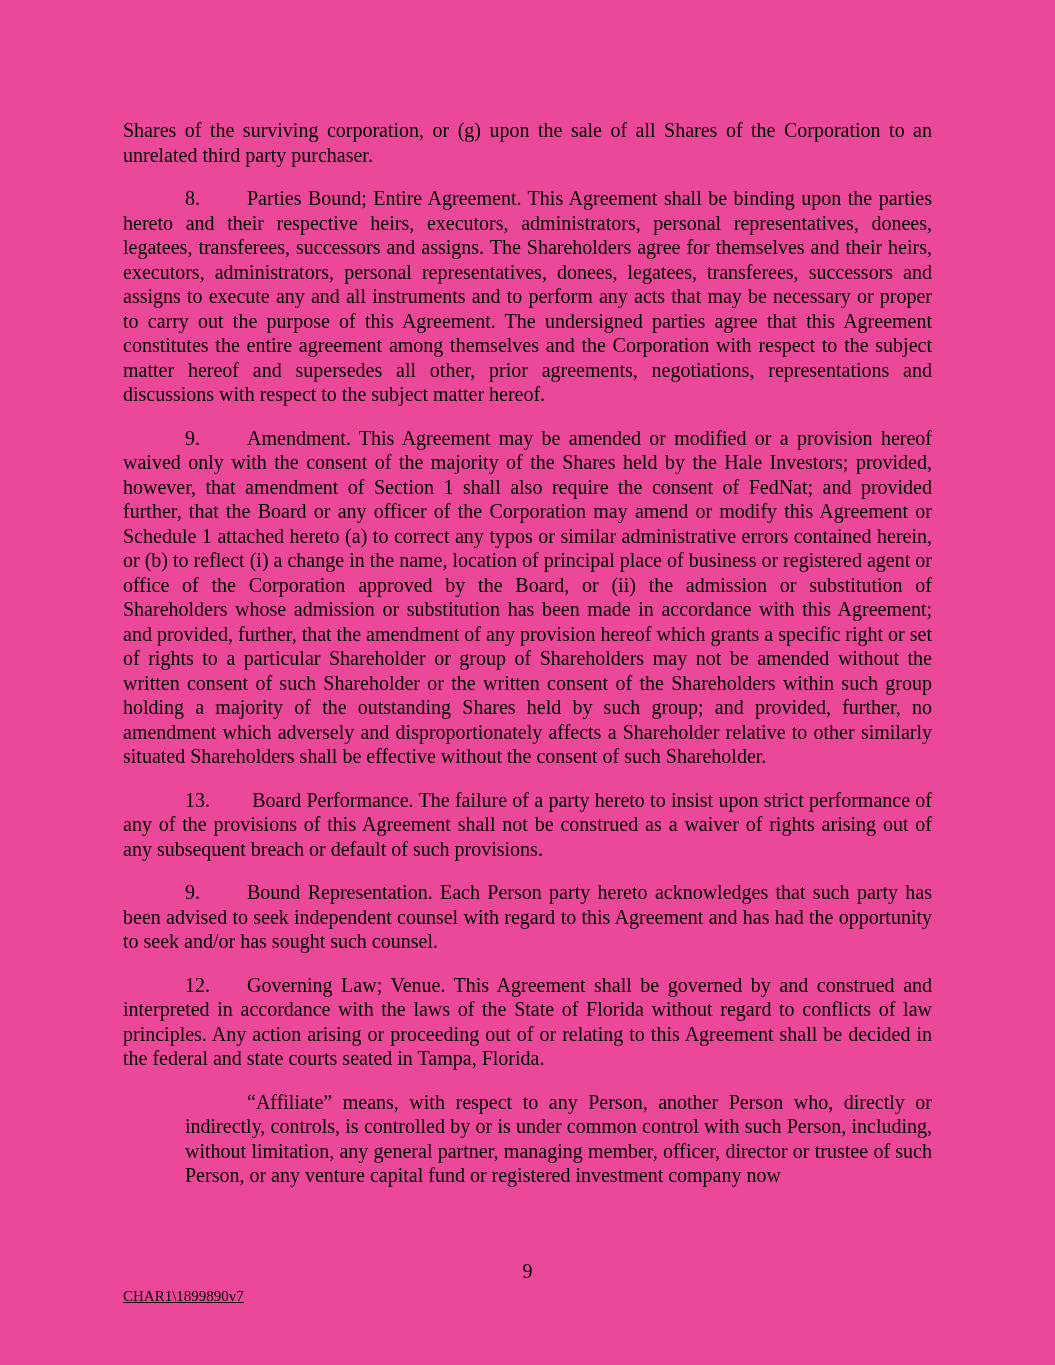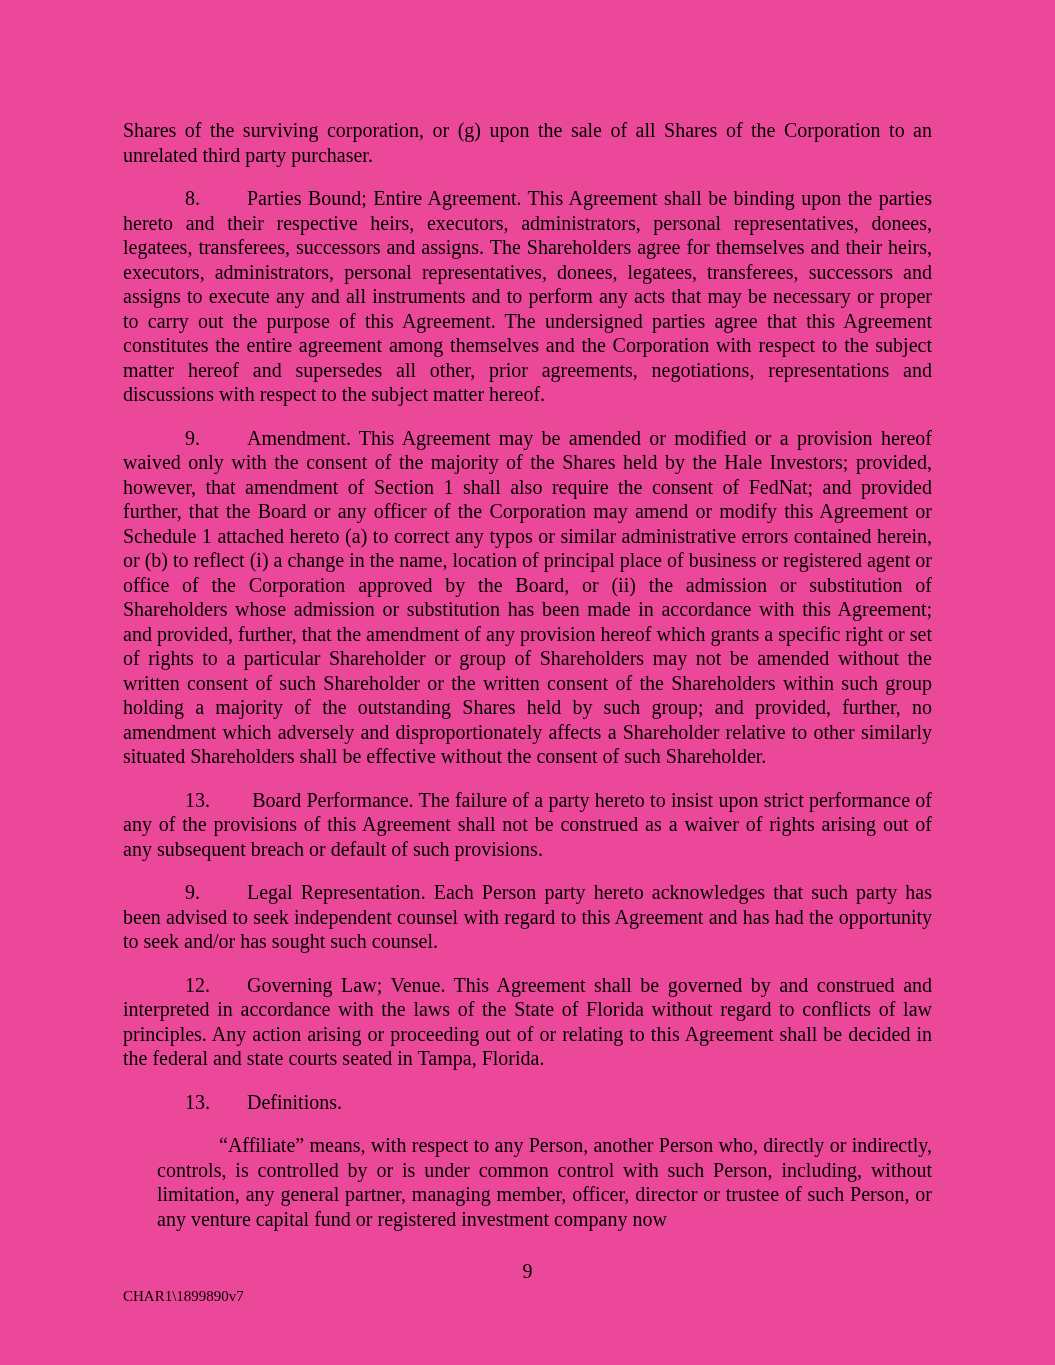--- a/index.html
+++ b/index.html
@@ -29,21 +29,21 @@
     margin: 19px 0 0 0;
     text-indent: 62px;
   }
   .para:first-child {
     margin-top: 0;
   }
   .para.noindent {
     text-indent: 0;
   }
   .para.definition {
-    margin-left: 34px;
+    margin-left: 62px;
   }
   .num {
     display: inline-block;
     width: 62px;
     text-indent: 0;
   }
   .u {
   }
   .page-number {
     position: absolute;
@@ -57,42 +57,42 @@
     font-family: "Liberation Serif", serif;
   }
   .doc-id {
     position: absolute;
     left: 123px;
     top: 1287px;
     font-size: 15px;
     line-height: 18px;
     color: #000000;
     font-family: "Liberation Serif", serif;
+    text-decoration: underline;
   }
 </style>
 </head>
 <body>
 
 <div class="page">
 
   <div class="body-text">
 
     <p class="para noindent"><span>Shares of the surviving corporation, or (g) upon the sale of all Shares of the Corporation to an unrelated third party purchaser.</span></p>
 
     <p class="para"><span class="num">8.</span><span><span class="u">Parties Bound; Entire Agreement</span><span>.  This Agreement shall be binding upon the parties hereto and their respective heirs, executors, administrators, personal representatives, donees, legatees, transferees, successors and assigns.  The Shareholders agree for themselves and their heirs, executors, administrators, personal representatives, donees, legatees, transferees, successors and assigns to execute any and all instruments and to perform any acts that may be necessary or proper to carry out the purpose of this Agreement.  The undersigned parties agree that this Agreement constitutes the entire agreement among themselves and the Corporation with respect to the subject matter hereof and supersedes all other, prior agreements, negotiations, representations and discussions with respect to the subject matter hereof.</span></span></p>
 
     <p class="para"><span class="num">9.</span><span><span class="u">Amendment</span><span>.  This Agreement may be amended or modified or a provision hereof waived only with the consent of the majority of the Shares held by the Hale Investors; </span><span class="u">provided</span><span>, </span><span class="u">however</span><span>, that amendment of </span><span class="u">Section 1</span><span> shall also require the consent of FedNat; and </span><span class="u">provided further</span><span>, that the Board or any officer of the Corporation may amend or modify this Agreement or </span><span class="u">Schedule 1</span><span> attached hereto (a) to correct any typos or similar administrative errors contained herein, or (b) to reflect (i) a change in the name, location of principal place of business or registered agent or office of the Corporation approved by the Board, or (ii) the admission or substitution of Shareholders whose admission or substitution has been made in accordance with this Agreement; and </span><span class="u">provided</span><span>, </span><span class="u">further</span><span>, that the amendment of any provision hereof which grants a specific right or set of rights to a particular Shareholder or group of Shareholders may not be amended without the written consent of such Shareholder or the written consent of the Shareholders within such group holding a majority of the outstanding Shares held by such group; and </span><span class="u">provided</span><span>, </span><span class="u">further</span><span>, no amendment which adversely and disproportionately affects a Shareholder relative to other similarly situated Shareholders shall be effective without the consent of such Shareholder.</span></span></p>
 
     <p class="para"><span class="num">13.</span><span><span class="u"> Board Performance</span><span>. The failure of a party hereto to insist upon strict performance of any of the provisions of this Agreement shall not be construed as a waiver of rights arising out of any subsequent breach or default of such provisions.</span></span></p>
 
-    <p class="para"><span class="num">9.</span><span><span class="u">Legal Representation</span><span>.  Each Person party hereto acknowledges that such party has been advised to seek independent counsel with regard to this Agreement and has had the opportunity to seek and/or has sought such counsel.</span></span></p>
+    <p class="para"><span class="num">9.</span><span><span class="u">Bound Representation</span><span>.  Each Person party hereto acknowledges that such party has been advised to seek independent counsel with regard to this Agreement and has had the opportunity to seek and/or has sought such counsel.</span></span></p>
 
     <p class="para"><span class="num">12.</span><span><span class="u">Governing Law; Venue</span><span>.  This Agreement shall be governed by and construed and interpreted in accordance with the laws of the State of Florida without regard to conflicts of law principles.  Any action arising or proceeding out of or relating to this Agreement shall be decided in the federal and state courts seated in Tampa, Florida.</span></span></p>
 
-    <p class="para"><span class="num">13.</span><span><span class="u">Definitions</span><span>.</span></span></p>
 
     <p class="para definition"><span>“</span><span class="u">Affiliate</span><span>” means, with respect to any Person, another Person who, directly or indirectly, controls, is controlled by or is under common control with such Person, including, without limitation, any general partner, managing member, officer, director or trustee of such Person, or any venture capital fund or registered investment company now</span></p>
 
   </div>
 
   <div class="page-number">9</div>
 
   <div class="doc-id">CHAR1\1899890v7</div>
 
 </div>

